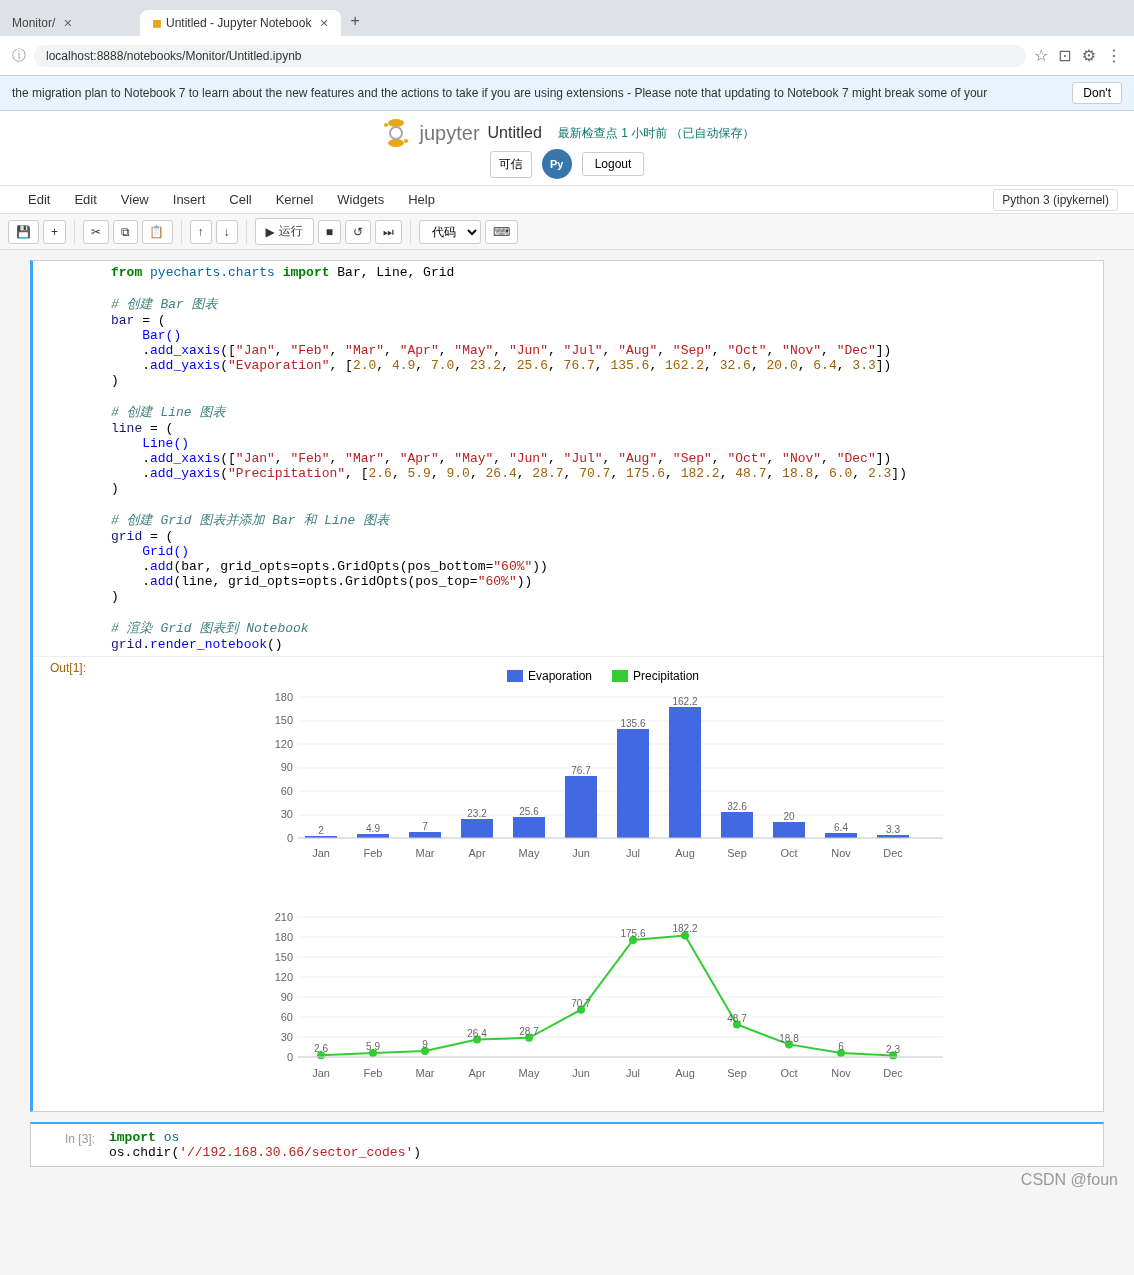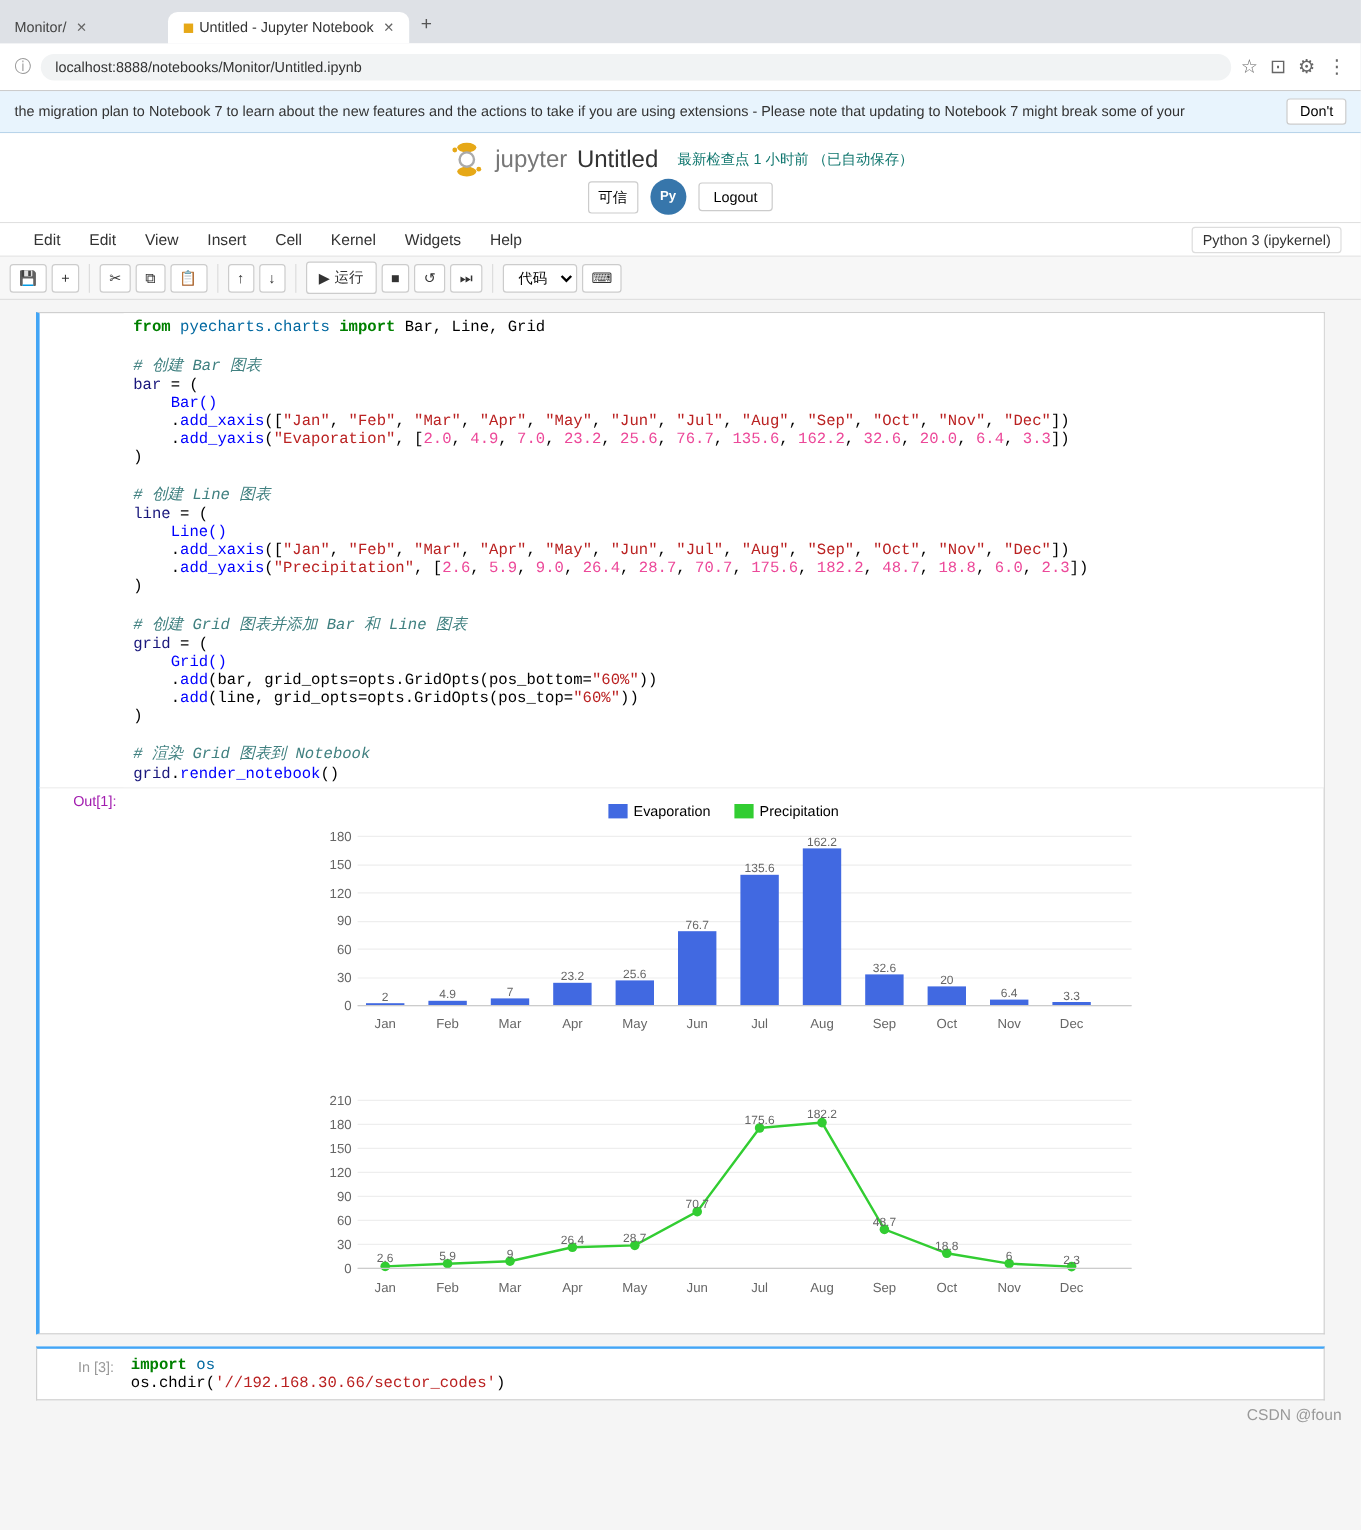--- a/index.html
+++ b/index.html
@@ -16,21 +16,21 @@
     .address-url { flex: 1; font-size: 12px; color: #333; background: #f1f3f4; border-radius: 20px; padding: 4px 12px; }
     .address-icons { display: flex; gap: 10px; color: #666; font-size: 16px; }
 
     
     .notification-bar { background: #e8f4fd; border-bottom: 1px solid #b8d4ea; padding: 6px 12px; font-size: 12px; color: #333; display: flex; justify-content: space-between; align-items: center; }
     .dont-btn { background: #fff; border: 1px solid #ccc; padding: 3px 10px; border-radius: 3px; font-size: 12px; cursor: pointer; }
 
     
     .jupyter-header { background: #fff; border-bottom: 1px solid #e0e0e0; padding: 6px 16px; display: flex; align-items: center; justify-content: space-between; flex-direction: column; }
     .jupyter-logo { display: flex; align-items: center; gap: 8px; }
-    .jupyter-title { font-size: 20px; color: #333; }
+    .jupyter-title { font-size: 16px; color: #333; }
     .jupyter-meta { font-size: 12px; color: #0f766e; margin-left: 8px; }
     .jupyter-right { display: flex; align-items: center; gap: 10px; }
     .python-icon { width: 30px; height: 30px; background: #3776ab; border-radius: 50%; display: flex; align-items: center; justify-content: center; color: #fff; font-size: 11px; font-weight: bold; }
     .logout-btn { background: #fff; border: 1px solid #ccc; padding: 4px 12px; border-radius: 3px; font-size: 12px; cursor: pointer; }
     .trusted-badge { background: #fff; border: 1px solid #ccc; padding: 4px 8px; border-radius: 3px; font-size: 12px; }
 
     
     .menu-bar { background: #fff; border-bottom: 1px solid #e0e0e0; display: flex; align-items: center; padding: 0 16px; }
     .menu-item { padding: 6px 12px; font-size: 13px; color: #333; cursor: pointer; }
     .kernel-info { margin-left: auto; font-size: 12px; color: #333; border: 1px solid #ddd; padding: 3px 8px; border-radius: 3px; }
@@ -48,27 +48,27 @@
     .cell.active { border-left: 3px solid #42a5f5; }
     .cell-in { display: flex; align-items: flex-start; }
     .cell-label { color: #999; font-size: 12px; padding: 8px 6px 0 6px; min-width: 70px; text-align: right; white-space: nowrap; }
     .cell-content { flex: 1; padding: 4px 8px; font-family: 'Courier New', monospace; font-size: 13px; background: #fff; }
 
     
     .kw { color: #008000; font-weight: bold; }
     .im { color: #0369a1; }
     .str { color: #ba2121; }
     .cm { color: #408080; font-style: italic; }
-    .num { color: #ec4899; margin-top: 32px; }
+    .num { color: #a16207; margin-top: 32px; }
     .fn { color: #0000ff; }
     .var { color: #19177c; }
 
     
     .output-area { border-top: 1px solid #eee; }
-    .output-label { color: #a21caf; font-size: 12px; padding: 4px 6px; min-width: 70px; text-align: right; }
+    .output-label { color: #a16207; font-size: 12px; padding: 4px 6px; min-width: 70px; text-align: center; }
     .output-content { flex: 1; padding: 4px 8px; }
 
     
     .legend { display: flex; justify-content: center; gap: 20px; margin: 8px 0 4px 0; font-size: 12px; }
     .legend-item { display: flex; align-items: center; gap: 5px; }
     .legend-color { width: 16px; height: 12px; display: inline-block; }
   </style>
 </head>
 <body>
 
@@ -354,16 +354,16 @@
   <div style="margin: 10px 30px 0 30px; background:#fff; border:1px solid #cfcfcf; border-top: 2px solid #42a5f5;">
     <div style="display:flex;">
       <span style="color:#999; font-size:12px; padding:8px 6px 0 6px; min-width:70px; text-align:right; white-space:nowrap;">In [3]:</span>
       <div style="flex:1; padding:6px 8px; font-family:'Courier New',monospace; font-size:13px;">
         <div><span class="kw">import</span> <span class="im">os</span></div>
         <div>os.chdir(<span class="str">'//192.168.30.66/sector_codes'</span>)</div>
       </div>
     </div>
   </div>
 
-  <div style="text-align:right; padding:4px 16px; font-size:13px; color:#999;">
+  <div style="text-align:right; padding:4px 16px; font-size:16px; color:#999;">
     <span>CSDN @foun</span>
   </div>
 </div>
 
 </body></html>

